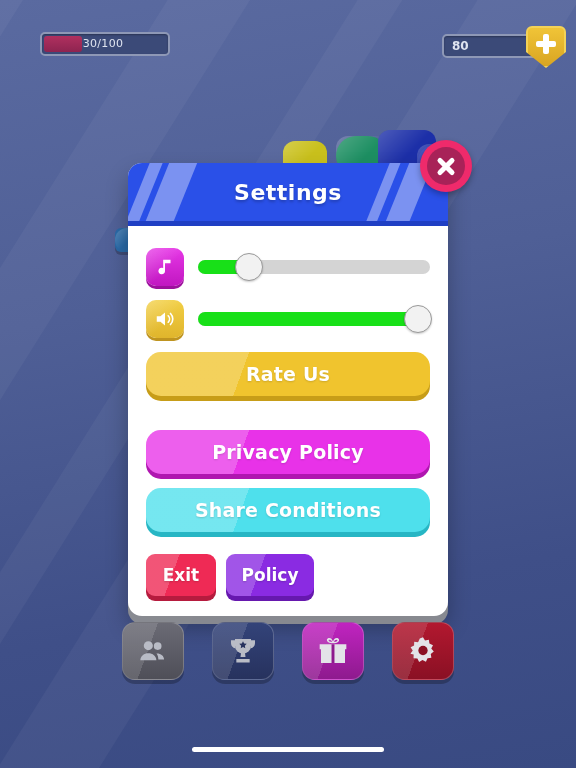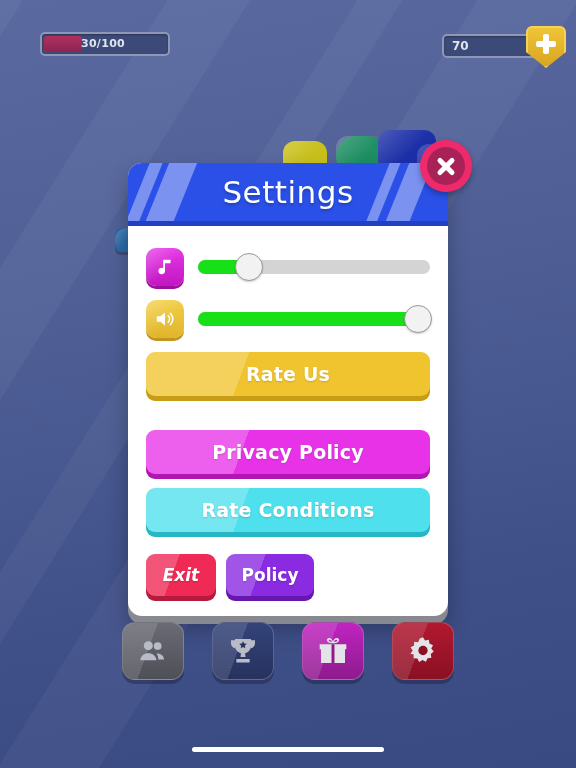--- a/index.html
+++ b/index.html
@@ -50,21 +50,21 @@
     box-shadow:inset 0 1px 2px rgba(0,0,0,0.3);
   }
   .level-bar-fill {
     position:absolute; left:2px; top:2px; height:16px; width:26%;
     background:linear-gradient(180deg,#b0305f,#8e2450);
     border-radius:3px;
   }
   .level-bar-text {
     position:absolute; left:0; right:4px; top:2px; height:16px;
     text-align:center; color:#dfe4f0; font-size:11px; line-height:16px;
-    font-weight:bold; letter-spacing:.3px;
+    font-weight:normal; letter-spacing:.3px;
   }
   .shield {
     position:absolute; left:0; top:-8px; width:46px; height:50px;
     background:linear-gradient(180deg,#a8325e,#7e2049);
     border:2px solid #c2577f;
     clip-path:polygon(0% 0%,100% 0%,100% 62%,50% 100%,0% 62%);
     border-radius:6px 6px 0 0;
     display:flex; flex-direction:column; align-items:center; justify-content:flex-start;
     padding-top:6px;
   }
@@ -114,21 +114,21 @@
     position:absolute; top:-20px; height:120px;
     background:rgba(255,255,255,0.38);
     transform:rotate(22deg);
   }
   .hs-a { left:6px;  width:12px; }
   .hs-b { left:26px; width:26px; }
   .hs-c { left:246px; width:10px; }
   .hs-d { left:266px; width:22px; }
   #dlg-title {
     position:relative; z-index:2;
-    color:#ffffff; font-size:31px; font-weight:normal;
+    color:#ffffff; font-size:22px; font-weight:bold;
     letter-spacing:.5px;
     text-shadow:0 2px 3px rgba(0,0,0,0.22);
   }
   #dlg-underline{
     height:5px; background:#1f3fc4;
   }
   #dlg-body { padding:22px 18px 20px; }
 
   #close-btn {
     position:absolute; right:-24px; top:-23px;
@@ -176,21 +176,21 @@
     position:absolute; top:50%; width:28px; height:28px;
     margin-top:-14px; margin-left:-14px;
     background:#f2f2f2; border:1px solid #9a9a9a; border-radius:50%;
     box-shadow:0 1px 2px rgba(0,0,0,0.2);
     cursor:pointer;
   }
 
   
   .wbtn {
     display:block; width:100%; height:44px;
-    border:none; border-radius:9px;
+    border:none; border-radius:15px;
     color:#fff; font-size:19px; font-weight:bold;
     font-family:inherit; cursor:pointer;
     margin-top:14px; position:relative; overflow:hidden;
     letter-spacing:.2px;
     text-shadow:0 1px 2px rgba(0,0,0,0.15);
   }
   .wbtn::after{
     content:""; position:absolute; left:0; top:0; width:55%; height:100%;
     background:linear-gradient(110deg,rgba(255,255,255,0.22) 0%,rgba(255,255,255,0.22) 60%,rgba(255,255,255,0) 60%);
     pointer-events:none;
@@ -207,21 +207,21 @@
     color:#fff; font-size:17px; font-weight:bold;
     font-family:inherit; cursor:pointer;
     position:relative; overflow:hidden; padding:0 14px;
     text-shadow:0 1px 2px rgba(0,0,0,0.18);
   }
   .sbtn::after{
     content:""; position:absolute; left:0; top:0; width:58%; height:100%;
     background:linear-gradient(110deg,rgba(255,255,255,0.2) 0%,rgba(255,255,255,0.2) 60%,rgba(255,255,255,0) 60%);
   }
   .sbtn span{ position:relative; z-index:2; }
-  .b-exit    { background:#ef2a55; box-shadow:0 5px 0 #b61b3e; flex:0 0 70px;font-style:italic; }
+  .b-exit    { background:#ef2a55; box-shadow:0 5px 0 #b61b3e; flex:0 0 70px; }
   .b-contact { background:#2a63ea; box-shadow:0 5px 0 #1d47b4; flex:1 1 auto; }
   .b-share   { background:#8a2be2; box-shadow:0 5px 0 #6618ae; flex:0 0 88px; }
 
   
   #bottom-nav {
     position:absolute; left:0; right:0; bottom:88px;
     display:flex; justify-content:center; gap:28px;
   }
   .nav-btn {
     width:62px; height:58px; border-radius:13px;
@@ -267,21 +267,21 @@
 <div id="hud">
 
   <div class="level-wrap">
     <div class="level-bar">
       <div class="level-bar-fill" style="width: 30%;"></div>
       <div class="level-bar-text">30/100</div>
     </div>
   </div>
 
   <div class="coin-wrap">
-    <div class="coin-bar">70</div>
+    <div class="coin-bar">80</div>
     <div class="plus-shield">
       <div class="pl"></div>
     </div>
   </div>
 
 </div>
 
 <div id="dialog">
 
   <button id="close-btn">
@@ -325,21 +325,21 @@
       </div>
     </div>
 
     <button class="wbtn b-rate">
       <span>Rate Us</span>
     </button>
     <button class="wbtn b-priv">
       <span>Privacy Policy</span>
     </button>
     <button class="wbtn b-terms">
-      <span>Rate Conditions</span>
+      <span>Share Conditions</span>
     </button>
 
     <div id="small-row">
       <button class="sbtn b-exit">
         <span>Exit</span>
       </button>
       <button class="sbtn b-share">
         <span>Policy</span>
       </button>
     </div>

